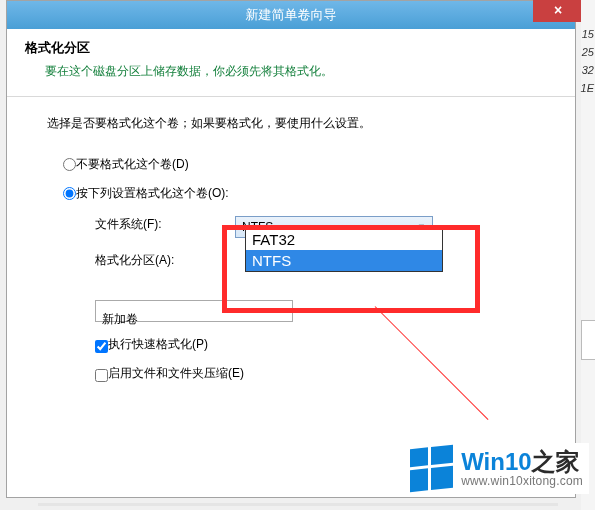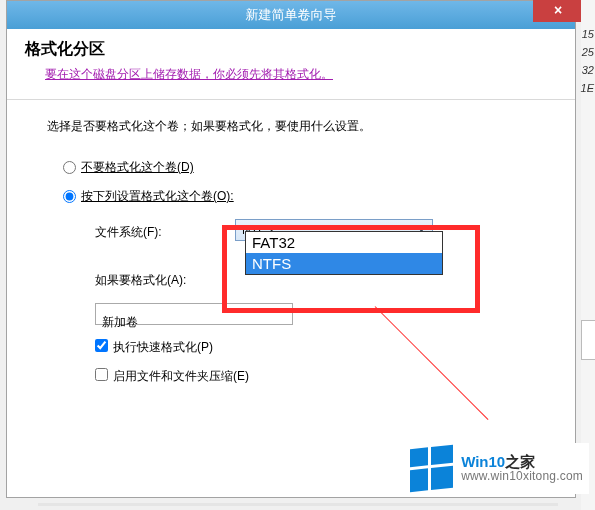--- a/index.html
+++ b/index.html
@@ -43,49 +43,46 @@
     line-height: 20px;
     font-size: 14px;
     font-weight: bold;
   }
   .header {
     padding: 10px 18px 16px 18px;
     border-bottom: 1px solid #d9d9d9;
   }
   .header-title {
     font-weight: bold;
-    font-size: 16px;
+    font-size: 13px;
     margin-bottom: 6px;
   }
   .header-sub {
     margin-left: 20px;
-    color: #a21caf;
-    text-decoration: underline;
+    color: #15803d;
   }
   .content {
     padding: 18px 40px;
     position: relative;
   }
   .instruction {
     margin-bottom: 24px;
   }
   .radio-row {
     margin: 10px 0 12px 16px;
     display: flex;
     align-items: center;
-    gap: 5px;
-    text-decoration: underline;
   }
   .form-area {
     margin-left: 48px;
     margin-top: 8px;
   }
   .form-row {
     display: flex;
-    align-items: flex-end;
+    align-items: flex-start;
     margin: 14px 0;
   }
   .form-label {
     width: 140px;
   }
   .dropdown {
     width: 198px;
     height: 22px;
     border: 1px solid #7a9ec8;
     background: linear-gradient(#eaf2fb, #d7e7f7);
@@ -120,22 +117,21 @@
   .text-input {
     width: 198px;
     height: 22px;
     border: 1px solid #aaa;
     padding: 8px 6px;
     line-height: 20px;
     background: #fff;
   }
   .check-row {
     display: flex;
-    align-items: flex-start;
-    gap: 5px;
+    align-items: flex-end;
     margin: 12px 0;
   }
   input[type="checkbox"], input[type="radio"] {
     margin: 0;
     width: 13px;
     height: 13px;
   }
   .highlight-box {
     position: absolute;
     left: 222px;
@@ -187,21 +183,21 @@
   .win-logo {
     display: grid;
     grid-template-columns: 18px 22px;
     grid-template-rows: 18px 22px;
     gap: 3px;
     transform: skewY(-6deg) skewX(0deg);
   }
   .win-logo div { background: #0b83d9; }
   .wm-text { line-height: 1.1; }
   .wm-text .big {
-    font-size: 15px;
+    font-size: 24px;
     font-weight: bold;
     color: #2b2b2b;
   }
   .wm-text .big span { color: #0b83d9; }
   .wm-text .small {
     font-size: 12px;
     color: #777;
     letter-spacing: 0.2px;
   }
   .right-edge-text {
@@ -261,21 +257,21 @@
 
       <div class="form-row">
         <div class="form-label">文件系统(F):</div>
         <div class="dropdown">
           <span>NTFS</span>
           <span class="dropdown-arrow">▼</span>
         </div>
       </div>
 
       <div class="form-row gap-row">
-        <div class="form-label">如果要格式化(A):</div>
+        <div class="form-label">格式化分区(A):</div>
       </div>
 
       <div class="form-row">
         <div class="text-input">新加卷</div>
       </div>
 
       <div class="check-row">
         <input type="checkbox" checked="" style="">
         <span>执行快速格式化(P)</span>
       </div>

